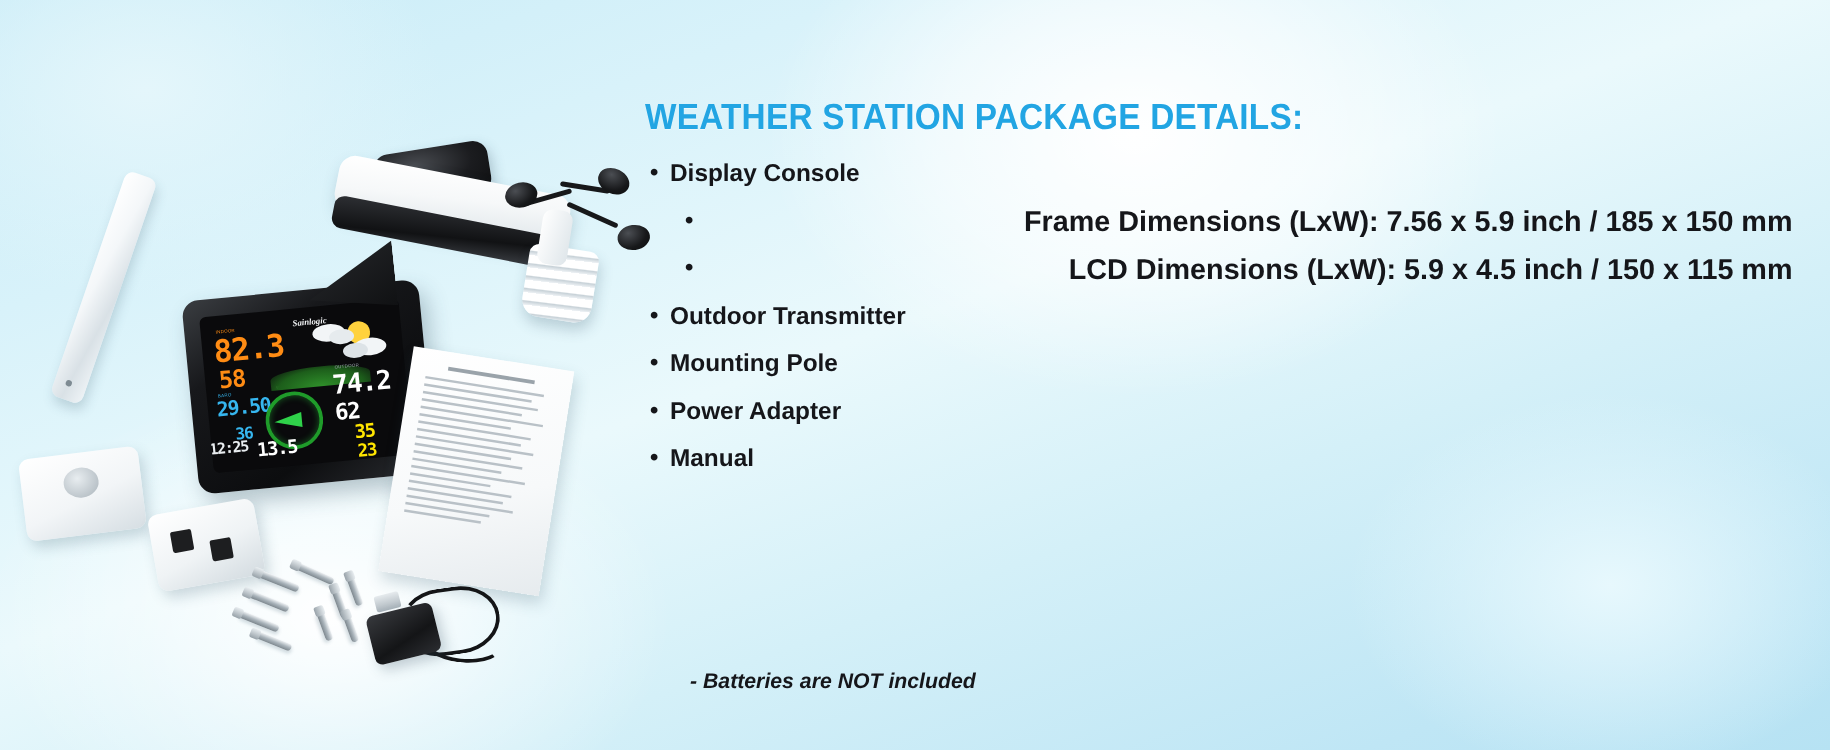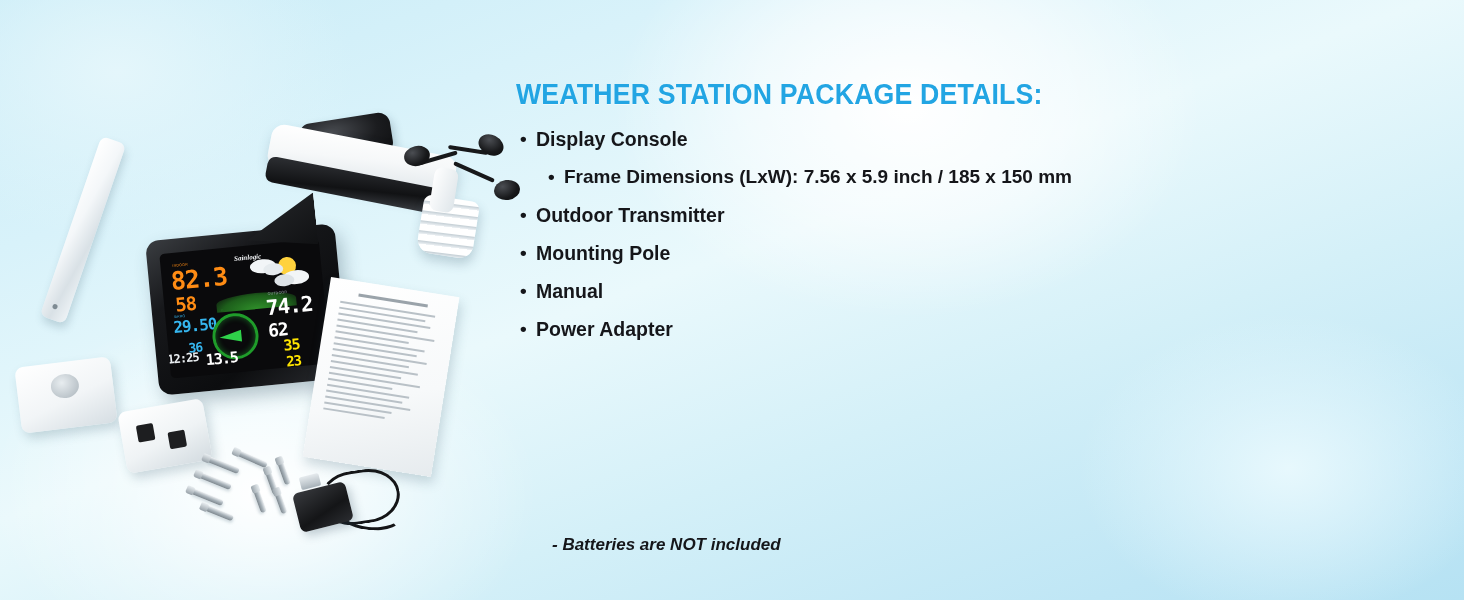--- a/index.html
+++ b/index.html
@@ -23,21 +23,21 @@
     font-size:29px;font-weight:bold;color:#22a5e3;letter-spacing:.2px;
     font-family:"Liberation Sans Narrow","Liberation Sans",sans-serif;
     transform:scaleX(.92);transform-origin:left center;white-space:nowrap;
     margin:0 0 9px 0;text-shadow:0 1px 0 rgba(255,255,255,.45);
   }
   ul.speclist{list-style:none;margin:0;padding:0;}
   ul.speclist li{
     font-size:19.5px;color:#15161a;font-weight:bold;line-height:38px;
     white-space:nowrap;position:relative;padding-left:20px;
   }
-  ul.speclist li.sub{padding-left:48px;font-size:19px;}
+  ul.speclist li.sub{padding-left:48px;font-size:23px;text-align:right;}
   ul.speclist li:before{
     content:"\2022";position:absolute;left:4px;top:0;font-size:19px;
   }
   ul.speclist li.sub:before{left:32px;}
   #footnote{
     position:absolute;left:552px;top:535px;
     font-size:17px;font-weight:bold;font-style:italic;color:#15161a;
     white-space:nowrap;
   }
   
@@ -275,21 +275,22 @@
     <div class="prod" id="cord2"></div>
     <div class="prod" id="plug"></div>
     <div class="prod" id="adapter"></div>
   </div>
 
   <div id="panel">
     <div id="heading">WEATHER STATION PACKAGE DETAILS:</div>
     <ul class="speclist">
       <li>Display Console</li>
       <li class="sub">Frame Dimensions (LxW): 7.56 x 5.9 inch / 185 x 150 mm</li>
+      <li class="sub">LCD Dimensions (LxW): 5.9 x 4.5 inch / 150 x 115 mm</li>
       <li>Outdoor Transmitter</li>
       <li>Mounting Pole</li>
+      <li>Power Adapter</li>
       <li>Manual</li>
-      <li>Power Adapter</li>
     </ul>
   </div>
 
   <div id="footnote">- Batteries are NOT included</div>
 </div>
 
 </body></html>

